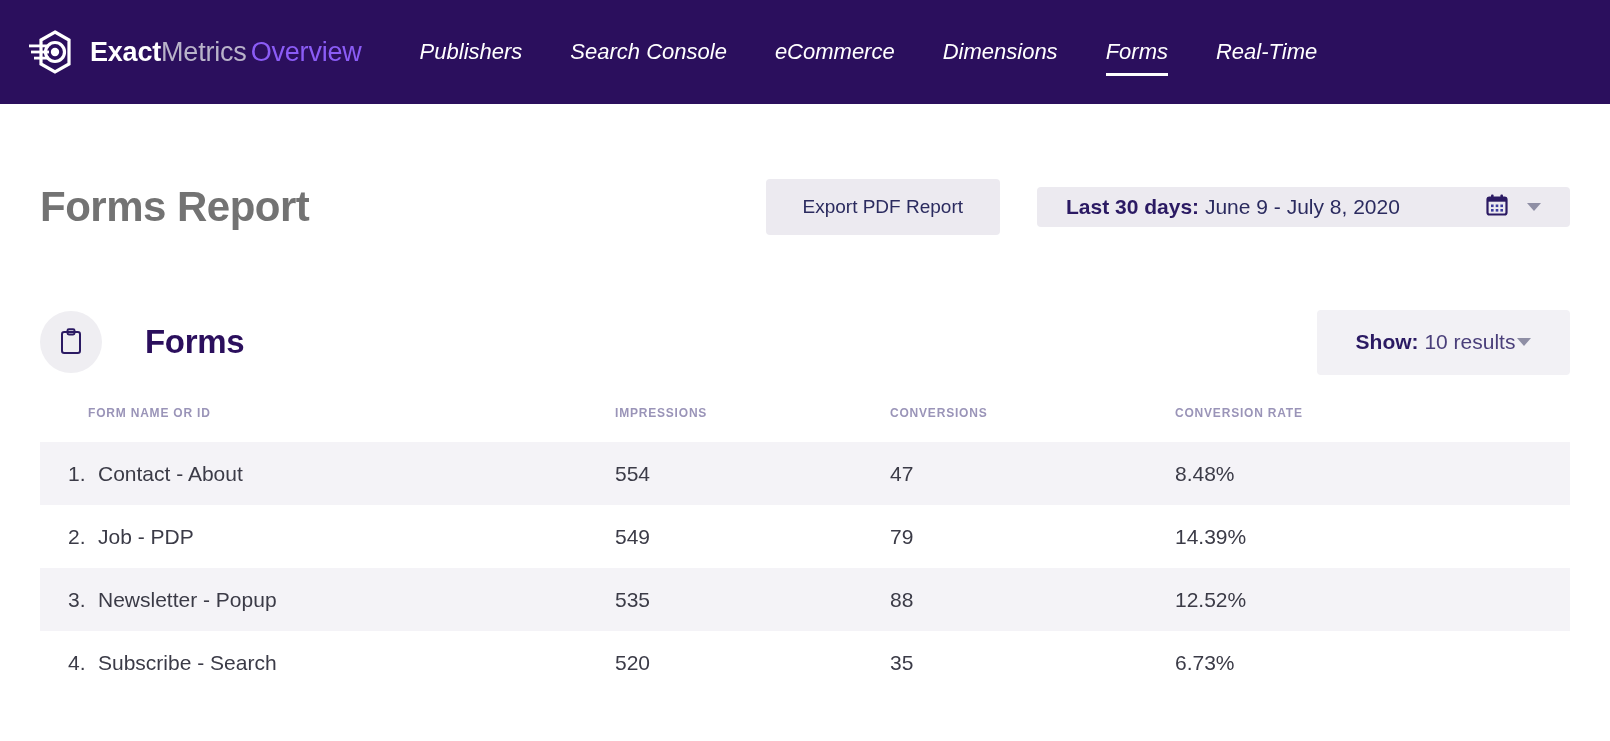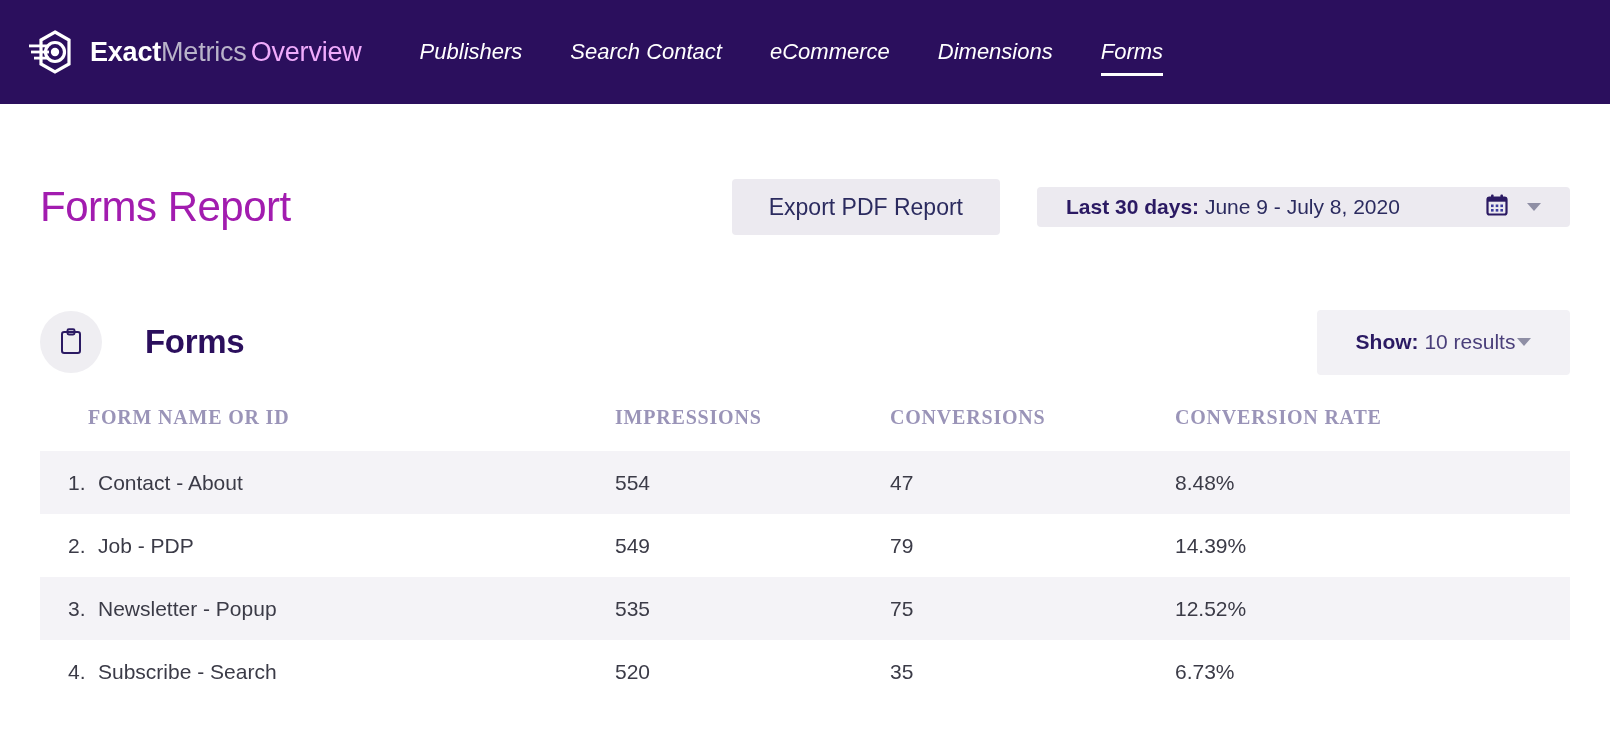--- a/index.html
+++ b/index.html
@@ -27,21 +27,21 @@
   .brand {
     font-size: 27px;
     letter-spacing: -0.2px;
     white-space: nowrap;
     margin-left: 6px;
     display: flex;
     align-items: baseline;
   }
   .brand .b-exact   { font-weight: bold; color: #ffffff; }
   .brand .b-metrics { font-weight: 300; color: #b9b3c9; }
-  .brand .b-over    { font-weight: 400; color: #f0abfc; margin-left: 4px; }
+  .brand .b-over    { font-weight: 400; color: #8b5cf6; margin-left: 4px; }
 
   .nav-items {
     display: flex;
     align-items: center;
     margin-left: 34px;
     height: 100%;
     font-style: italic;
   }
   .nav-item {
     color: #ffffff;
@@ -67,37 +67,37 @@
   
   .page-head {
     display: flex;
     align-items: center;
     padding: 0 40px;
     margin-top: 63px;
     height: 80px;
   }
   .page-title {
     font-size: 42px;
-    font-weight: normal;
-    color: #a21caf;
+    font-weight: bold;
+    color: #737373;
     letter-spacing: -0.5px;
     flex: 0 0 auto;
   }
   .head-actions {
     margin-left: auto;
     display: flex;
     align-items: center;
     gap: 37px;
   }
   .btn-export {
     background: #eceaf0;
     border: none;
     border-radius: 4px;
     color: #2b2b5f;
-    font-size: 23px;
+    font-size: 19px;
     font-family: "Liberation Sans", sans-serif;
     padding: 0 37px;
     height: 56px;
     line-height: 56px;
     cursor: pointer;
     white-space: nowrap;
   }
   .date-picker {
     background: #eceaf0;
     border-radius: 4px;
@@ -164,27 +164,26 @@
     min-width: 253px;
     justify-content: center;
   }
   .show-text { font-size: 21px; color: #4a3f7a; white-space: nowrap; }
   .show-text b { font-weight: bold; color: #2b1a63; }
 
   
   .tbl { width: 100%; border-collapse: collapse; margin-top: 31px; table-layout: fixed; }
   .tbl th {
     text-align: left;
-    font-size: 20px;
+    font-size: 12px;
     font-weight: bold;
     color: #9a94b8;
     letter-spacing: 0.8px;
     padding: 0 0 22px 0;
     white-space: nowrap;
-    font-family: Liberation Serif, serif;
   }
   .tbl td {
     font-size: 21px;
     color: #3b3b47;
     height: 63px;
     vertical-align: middle;
     white-space: nowrap;
   }
   .tbl tbody tr.odd td { background: #f4f3f7; }
   .col-rank  { width: 48px; }
@@ -211,24 +210,25 @@
   </div>
 
   <div class="brand">
     <span class="b-exact">Exact</span>
     <span class="b-metrics">Metrics</span>
     <span class="b-over">Overview</span>
   </div>
 
   <nav class="nav-items">
     <div class="nav-item">Publishers</div>
-    <div class="nav-item">Search Contact</div>
+    <div class="nav-item">Search Console</div>
     <div class="nav-item">eCommerce</div>
     <div class="nav-item">Dimensions</div>
     <div class="nav-item active">Forms</div>
+    <div class="nav-item">Real-Time</div>
   </nav>
 </div>
 
 <div class="page-head">
   <div class="page-title">Forms Report</div>
 
   <div class="head-actions">
     <button class="btn-export">Export PDF Report</button>
 
     <div class="date-picker">
@@ -303,21 +303,21 @@
         <td class="rank">2.</td>
         <td class="cell-pad-name">Job - PDP</td>
         <td>549</td>
         <td>79</td>
         <td>14.39%</td>
       </tr>
       <tr class="odd">
         <td class="rank">3.</td>
         <td class="cell-pad-name">Newsletter - Popup</td>
         <td>535</td>
-        <td>75</td>
+        <td>88</td>
         <td>12.52%</td>
       </tr>
       <tr class="even">
         <td class="rank">4.</td>
         <td class="cell-pad-name">Subscribe - Search</td>
         <td>520</td>
         <td>35</td>
         <td>6.73%</td>
       </tr>
     </tbody>

